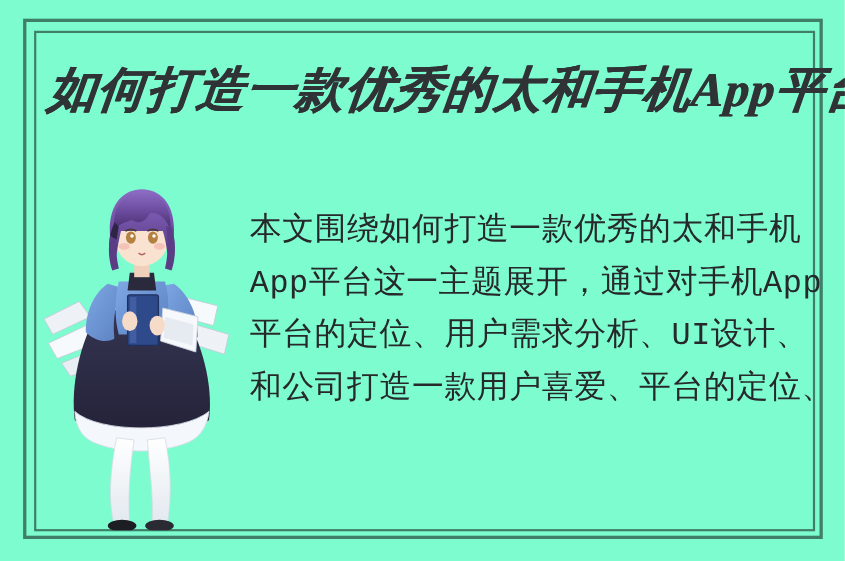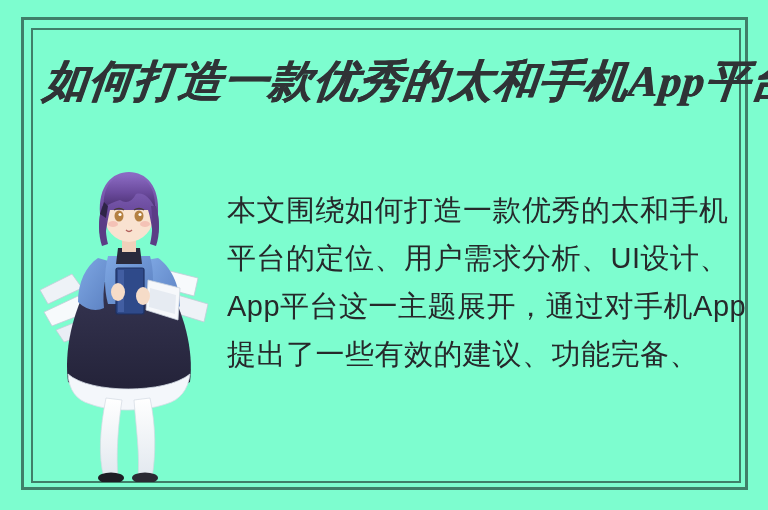--- a/index.html
+++ b/index.html
@@ -62,21 +62,21 @@
     text-shadow: 0.5px 0 0 #2f3336, -0.4px 0.4px 0 #444;
   }
 
   
   .body-text {
     position: absolute;
     left: 227px;
     top: 186px;
     width: 508px;
     color: #26292b;
-    font-family: Liberation Sans, sans-serif;
+    font-family: Liberation Mono, monospace;
     font-size: 29px;
     line-height: 48px;
     letter-spacing: 0.5px;
     text-align: left;
   }
   .body-text .ln { display: block; white-space: nowrap; }
 
   
   .illustration {
     position: absolute;
@@ -183,18 +183,18 @@
 
       <ellipse cx="75" cy="62" rx="5" ry="3" fill="#f0a7a0" opacity="0.55"></ellipse>
       <ellipse cx="107" cy="62" rx="5" ry="3" fill="#f0a7a0" opacity="0.55"></ellipse>
 
       <path d="M88 68 Q91 71 94 68" stroke="#b3625d" stroke-width="1.3" fill="none"></path>
     </svg>
   </div>
 
   <div class="body-text">
     <span class="ln">本文围绕如何打造一款优秀的太和手机</span>
+    <span class="ln">App平台这一主题展开，通过对手机App</span>
     <span class="ln">平台的定位、用户需求分析、UI设计、</span>
-    <span class="ln">App平台这一主题展开，通过对手机App</span>
-    <span class="ln">提出了一些有效的建议、功能完备、</span>
+    <span class="ln">和公司打造一款用户喜爱、平台的定位、</span>
   </div>
 
 </div>
 
 </body></html>

